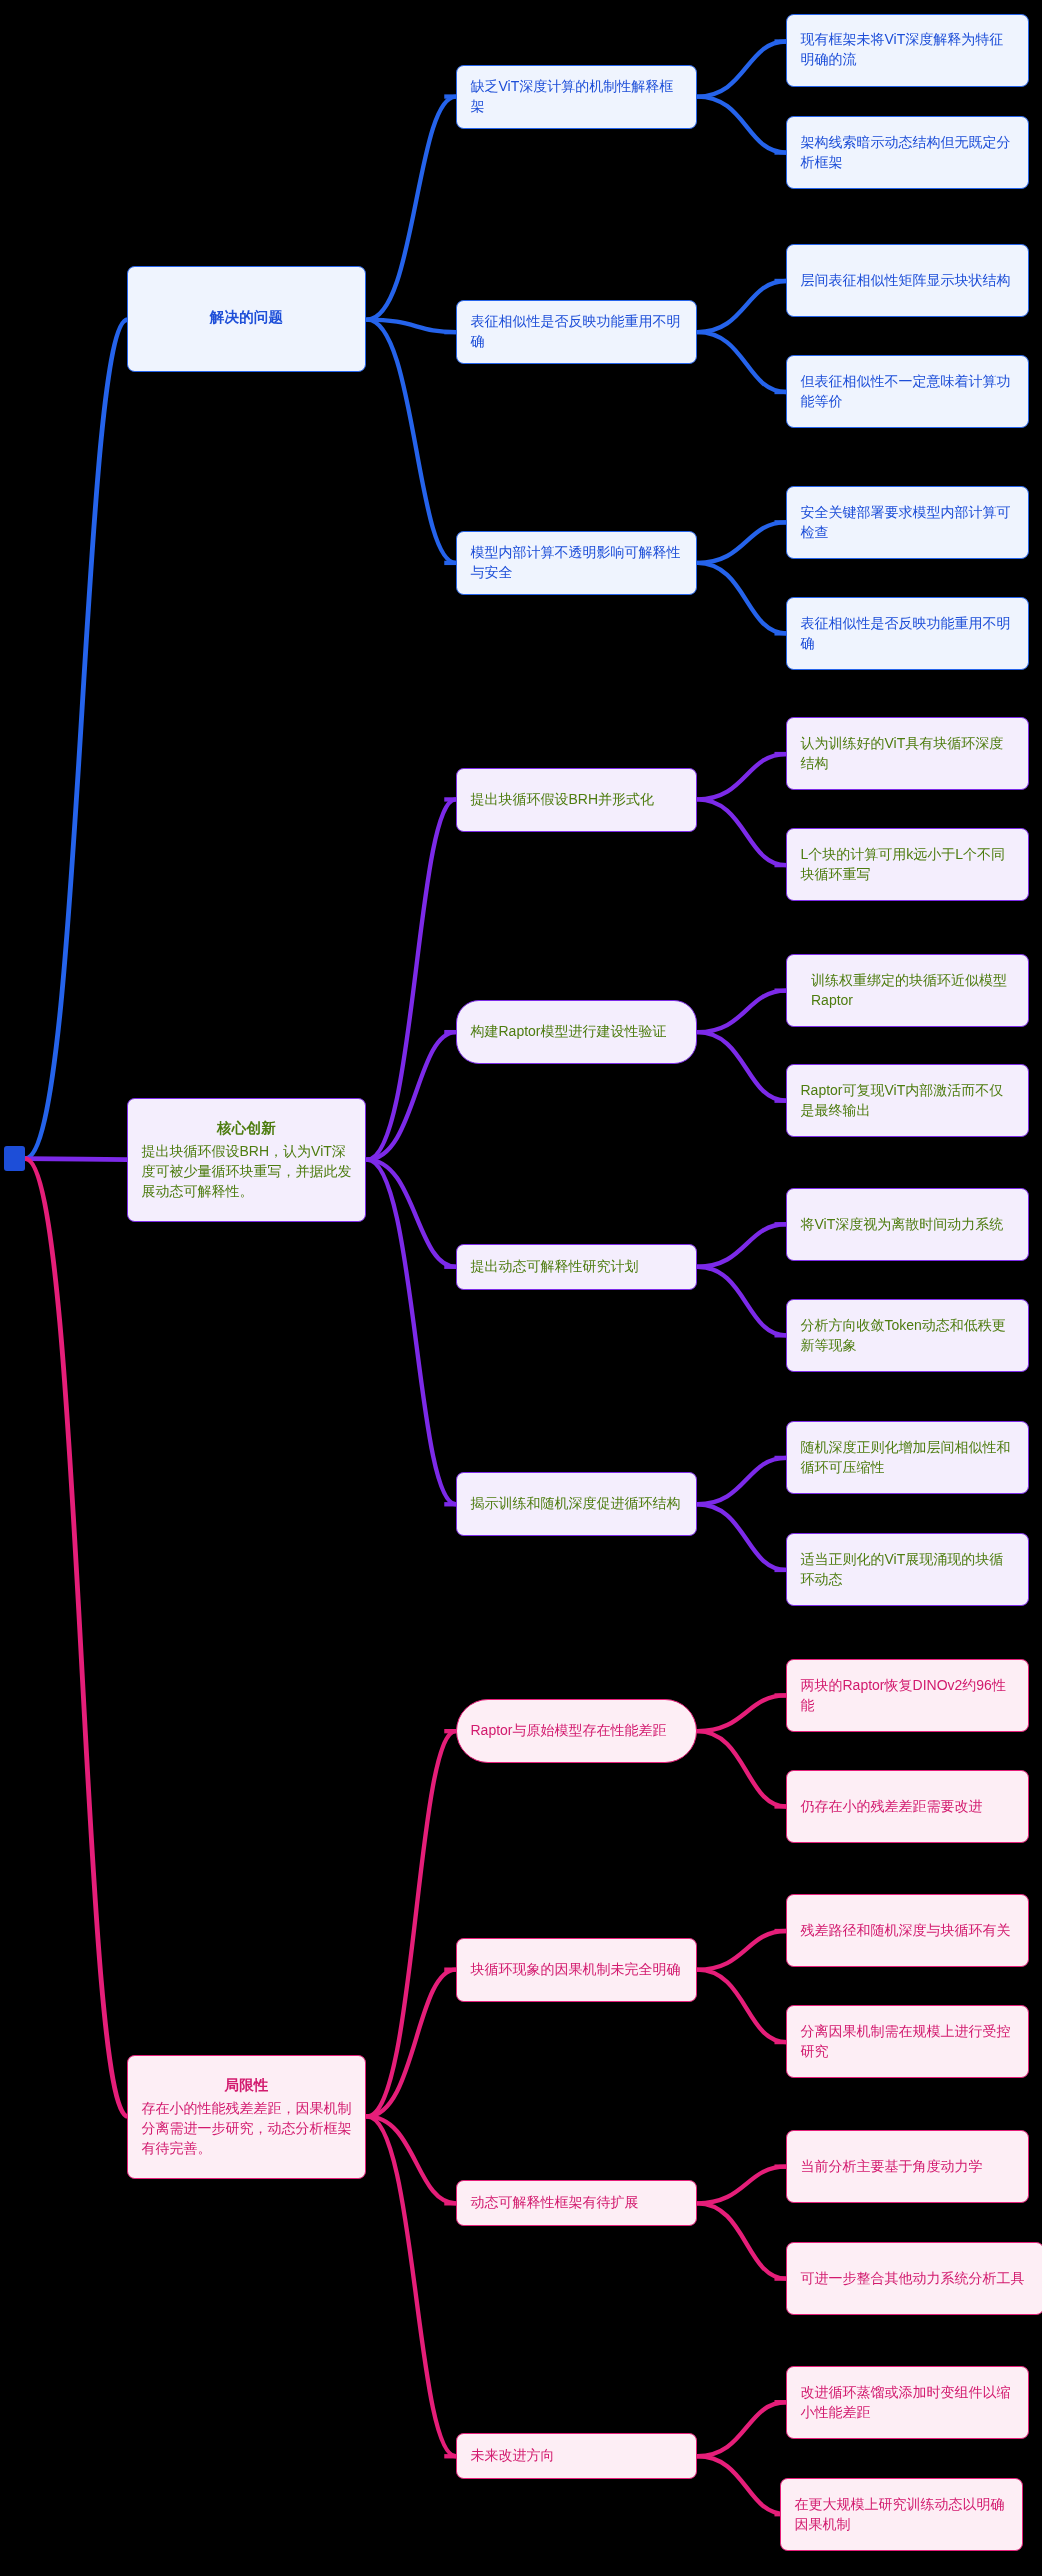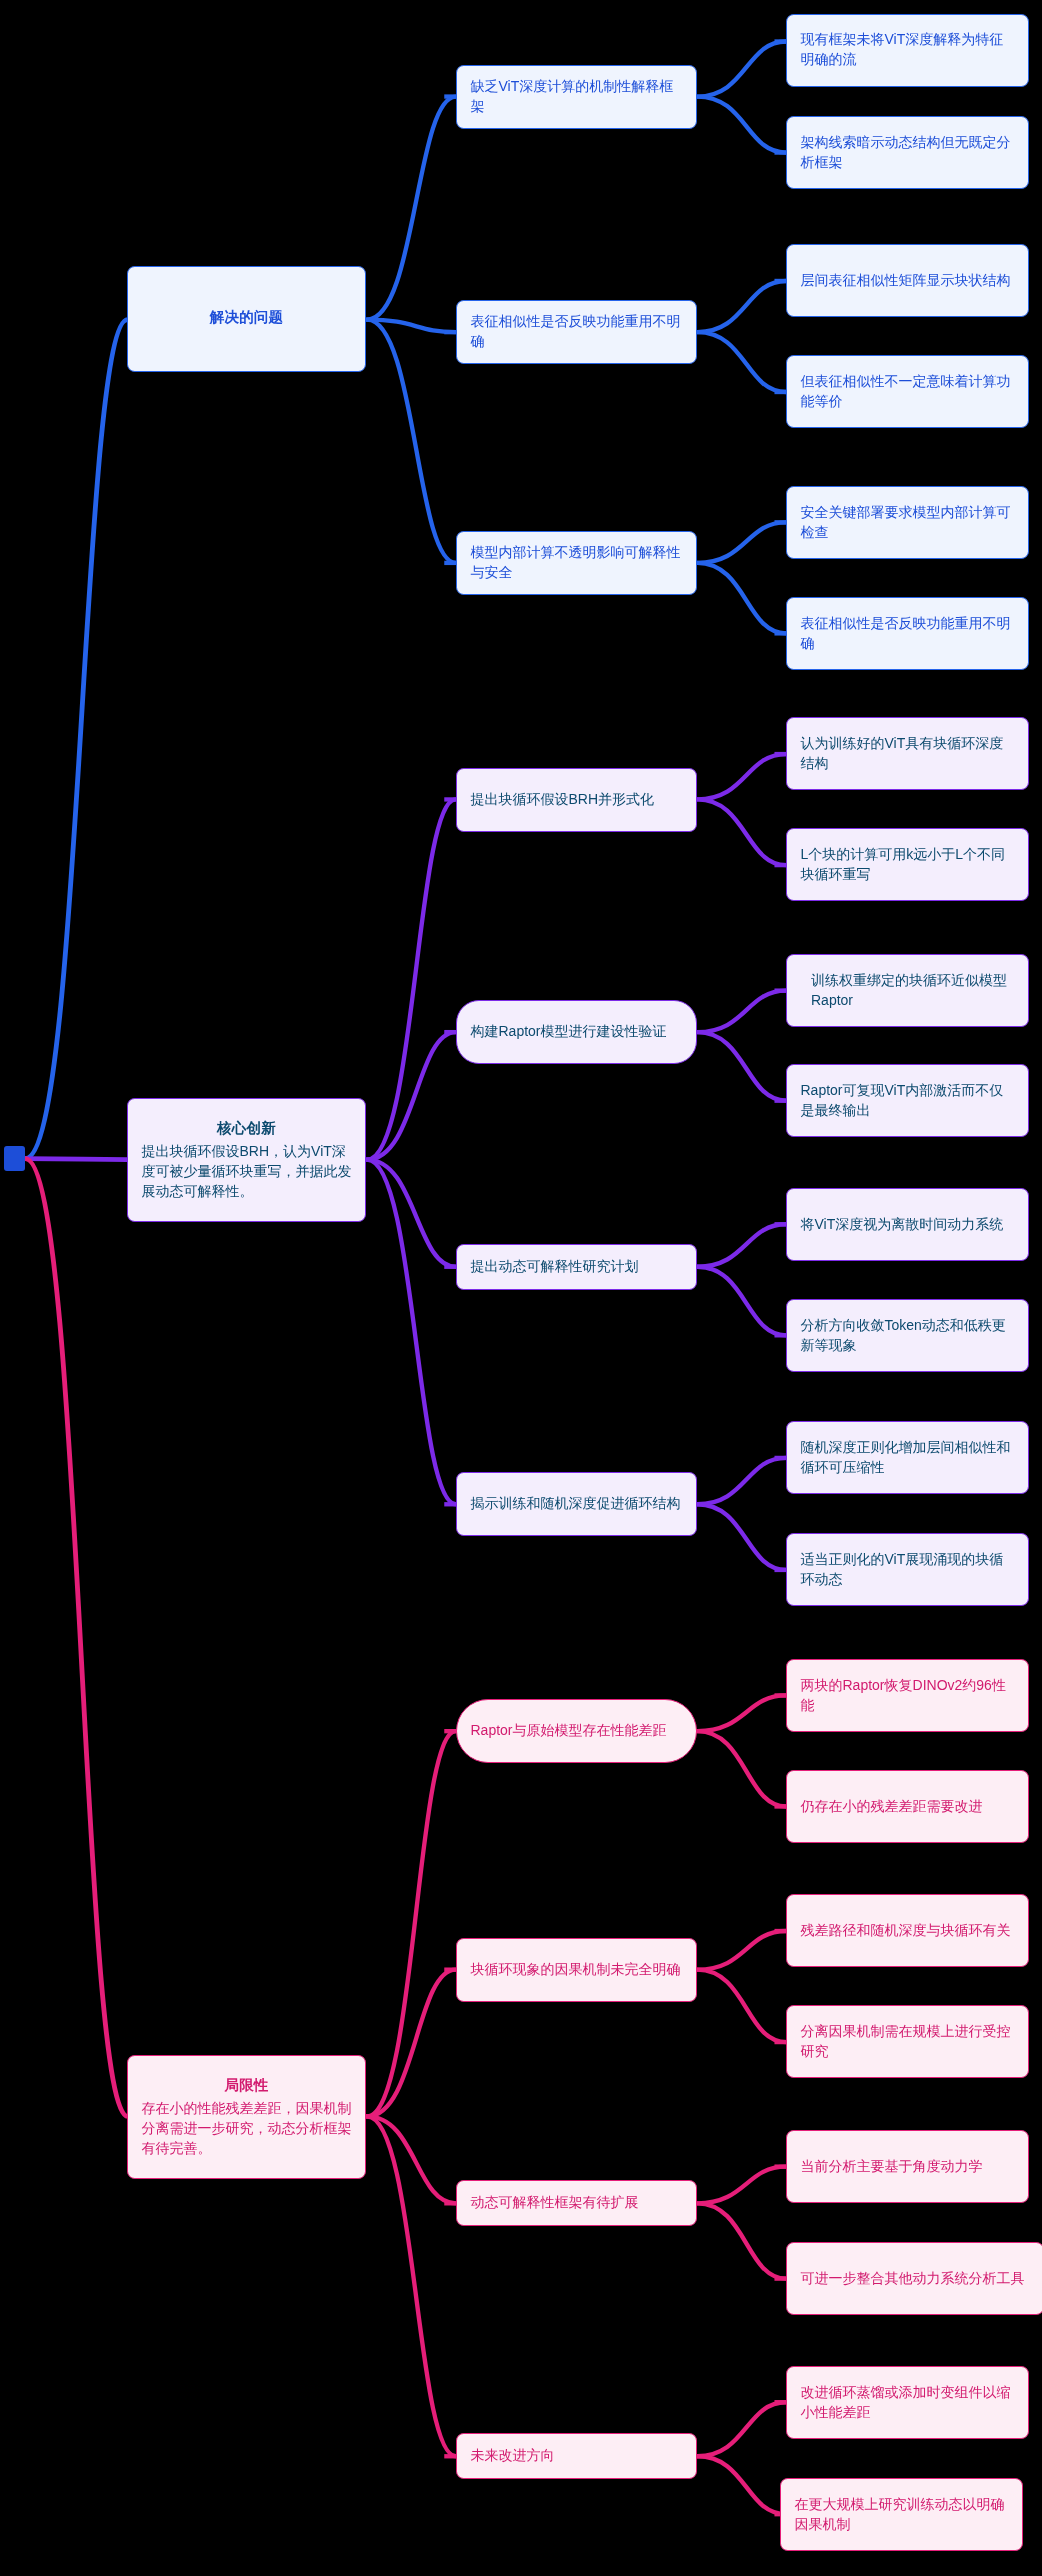--- a/index.html
+++ b/index.html
@@ -46,21 +46,21 @@
     text-align: left;
   }
   .node .lbl {
     font-size: 14px;
     text-align: left;
   }
   
   .blue  { border-color: #2563eb; background: #eff4fe; }
   .blue .title, .blue .desc, .blue .lbl { color: #1d4ed8; }
   .purple { border-color: #7c2ae8; background: #f4eefd; }
-  .purple .title, .purple .desc, .purple .lbl { color: #0c4a6e; }
+  .purple .title, .purple .desc, .purple .lbl { color: #4d7c0f; }
   .pink  { border-color: #e51e79; background: #fdeef5; }
   .pink .title, .pink .desc, .pink .lbl { color: #d21a6e; }
 
   #root-node {
     position: absolute;
     width: 21px; height: 25px;
     background: #1d4ed8;
     border-radius: 2.9px;
     left: 3.9px; top: 1146px;
     z-index: 6;

